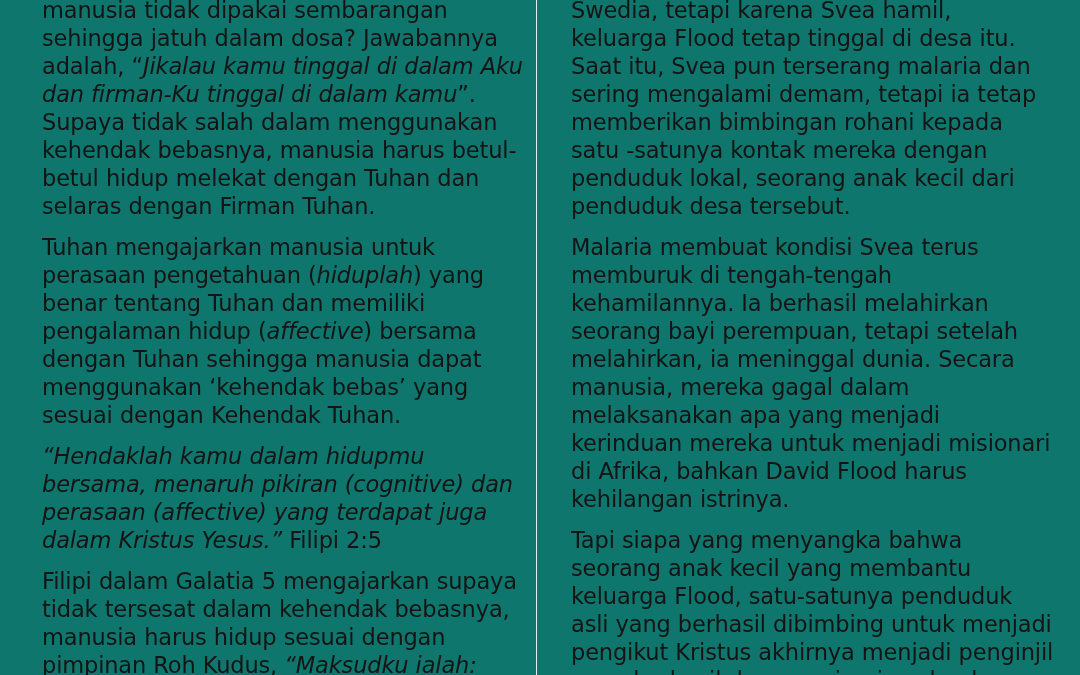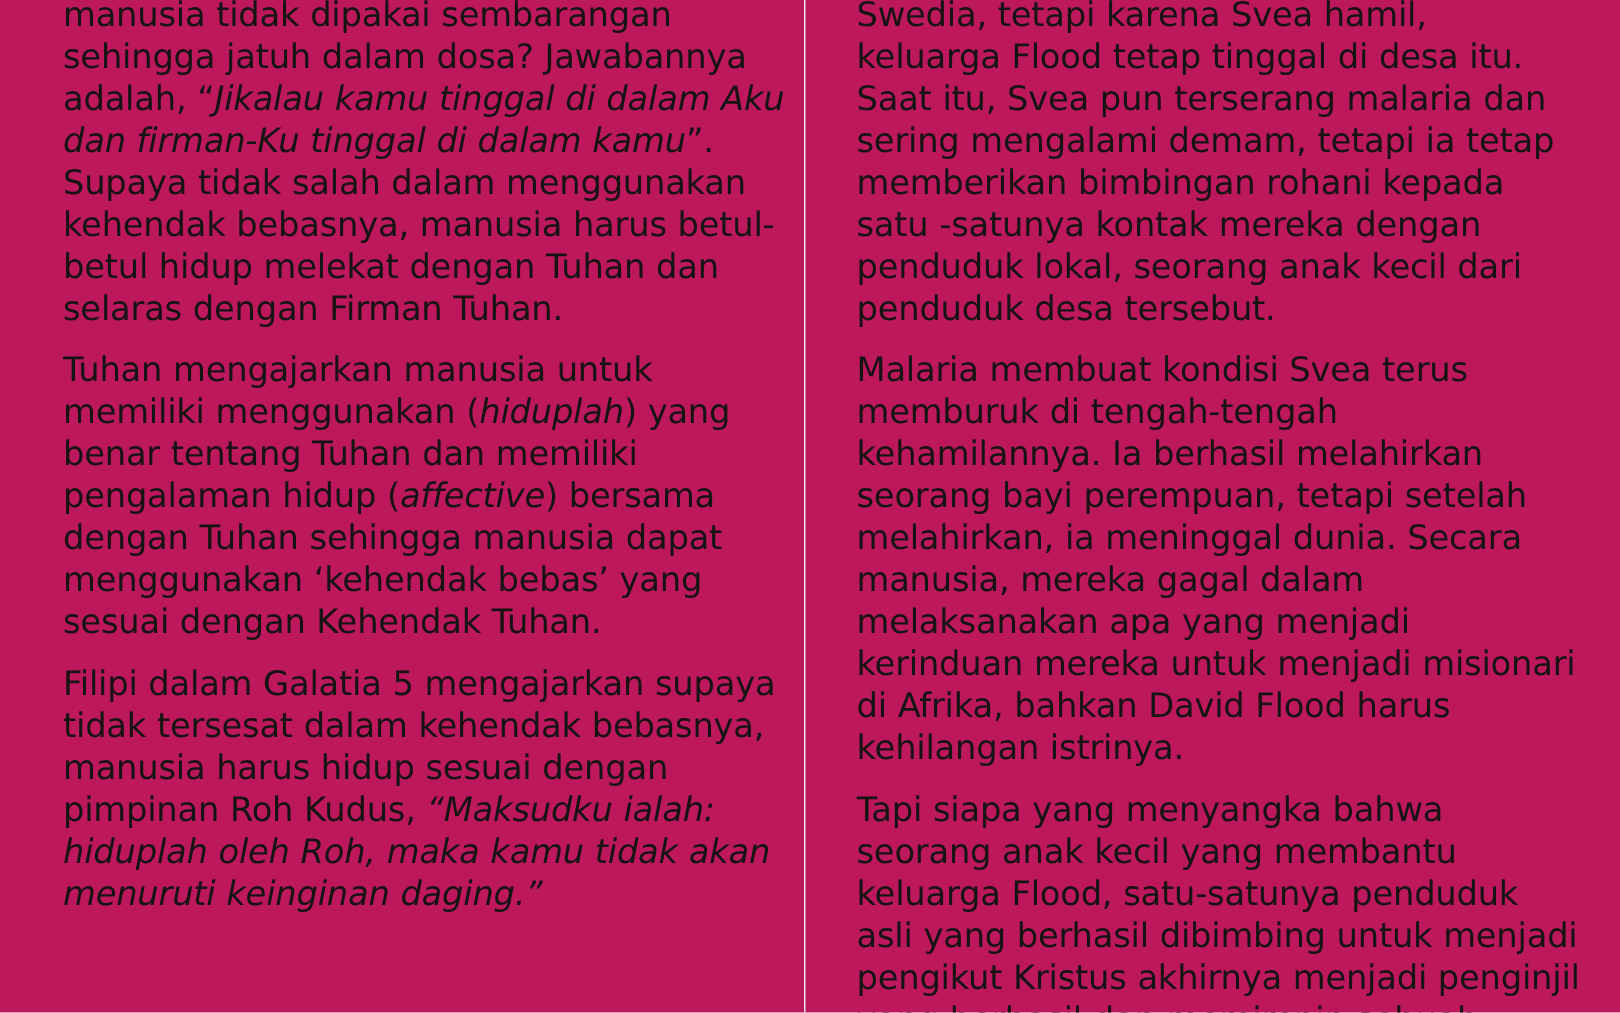--- a/index.html
+++ b/index.html
@@ -11,21 +11,21 @@
     width: 1080px;
     height: 675px;
     overflow: hidden;
     font-family: "DejaVu Sans", sans-serif;
     color: #1a1a1a;
   }
   .page {
     position: relative;
     width: 1080px;
     height: 675px;
-    background: #be185d;
+    background: #0f766e;
     box-sizing: border-box;
   }
   .columns {
     display: flex;
     flex-direction: row;
     width: 1080px;
     height: 675px;
     box-sizing: border-box;
     padding: 0 26px 0 42px;
     gap: 26px;
@@ -77,22 +77,23 @@
 <body>
 
 <div class="page">
   <div class="divider"></div>
   <div class="columns">
 
     <div class="col col-left">
 
       <p class="clip-top"><span>manusia tidak dipakai sembarangan sehingga jatuh dalam dosa? Jawabannya adalah, “</span><span class="it">Jikalau kamu tinggal di dalam Aku dan firman-Ku tinggal di dalam kamu</span><span>”. Supaya tidak salah dalam menggunakan kehendak bebasnya, manusia harus betul-betul hidup melekat dengan Tuhan dan selaras dengan Firman Tuhan.</span></p>
 
-      <p><span>Tuhan mengajarkan manusia untuk memiliki menggunakan (</span><span class="it">hiduplah</span><span>) yang benar tentang Tuhan dan memiliki pengalaman hidup (</span><span class="it">affective</span><span>) bersama dengan Tuhan sehingga manusia dapat menggunakan ‘kehendak bebas’ yang sesuai dengan Kehendak Tuhan.</span></p>
+      <p><span>Tuhan mengajarkan manusia untuk perasaan pengetahuan (</span><span class="it">hiduplah</span><span>) yang benar tentang Tuhan dan memiliki pengalaman hidup (</span><span class="it">affective</span><span>) bersama dengan Tuhan sehingga manusia dapat menggunakan ‘kehendak bebas’ yang sesuai dengan Kehendak Tuhan.</span></p>
 
+      <p><span class="it">“Hendaklah kamu dalam hidupmu bersama, menaruh pikiran (cognitive) dan perasaan (affective) yang terdapat juga dalam Kristus Yesus.”</span><span>  Filipi 2:5</span></p>
 
       <p><span>Filipi dalam </span><span class="bd">Galatia 5</span><span> mengajarkan supaya tidak tersesat dalam kehendak bebasnya, manusia harus hidup sesuai dengan pimpinan Roh Kudus,  </span><span class="it">“Maksudku ialah: hiduplah oleh Roh, maka kamu tidak akan menuruti keinginan daging.”</span></p>
 
     </div>
 
     <div class="col col-right">
 
       <p class="clip-top"><span>Swedia, tetapi karena Svea hamil, keluarga Flood tetap tinggal di desa itu. Saat itu, Svea pun terserang malaria dan sering mengalami demam, tetapi ia tetap memberikan bimbingan rohani kepada satu -satunya kontak mereka dengan penduduk lokal, seorang anak kecil dari penduduk desa tersebut.</span></p>
 
       <p><span>Malaria membuat kondisi Svea terus memburuk di tengah-tengah kehamilannya. Ia berhasil melahirkan seorang bayi perempuan, tetapi setelah melahirkan, ia meninggal dunia. Secara manusia, mereka gagal dalam melaksanakan apa yang menjadi kerinduan mereka untuk menjadi misionari di Afrika, bahkan David Flood harus kehilangan istrinya.</span></p>

